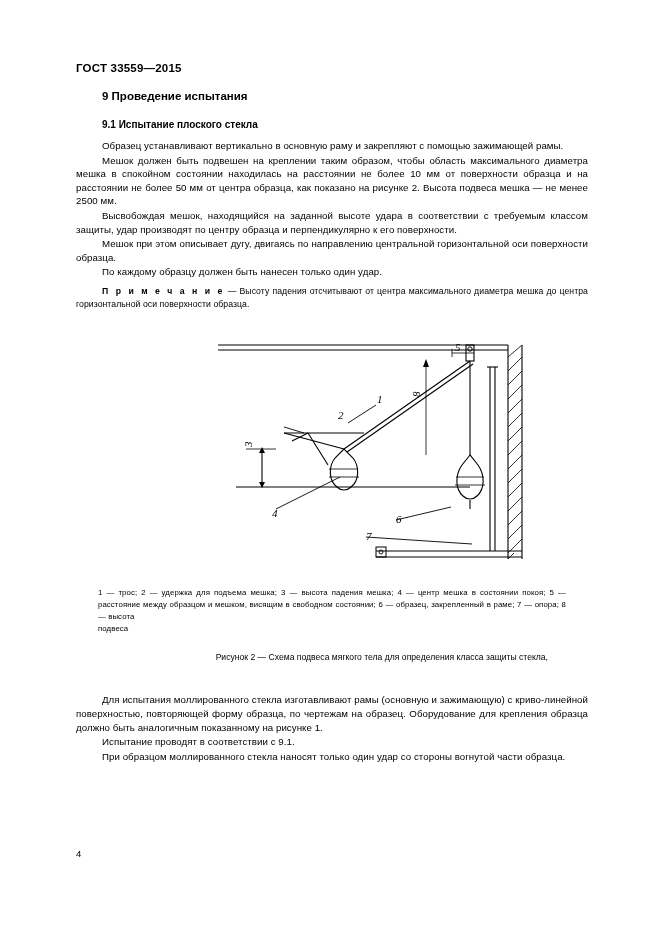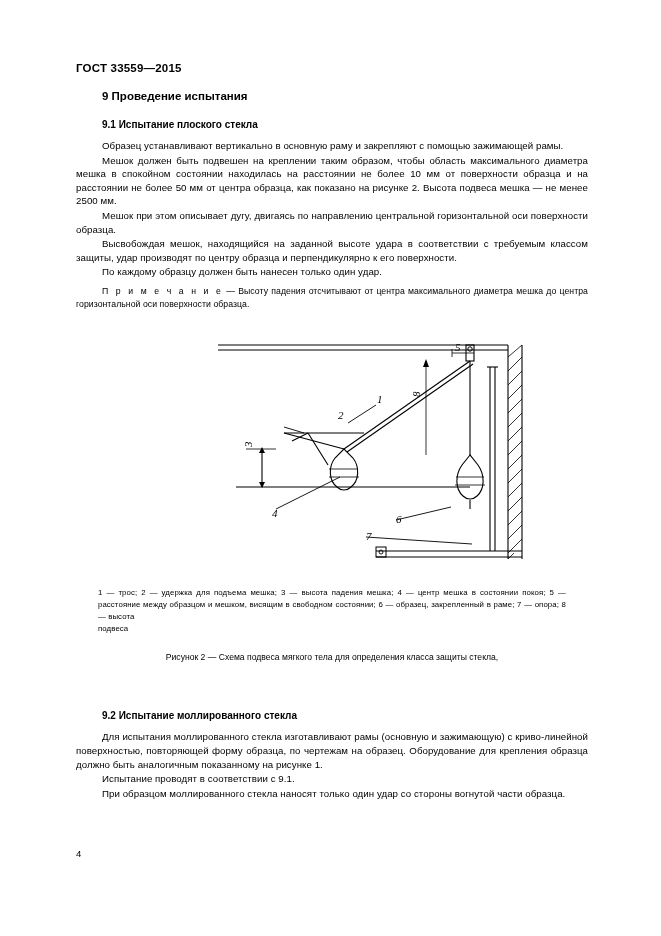--- a/index.html
+++ b/index.html
@@ -59,40 +59,41 @@
   p.note-text {
     font-size: 8.7px;
     line-height: 13px;
     margin: 6px 0 0 0;
     text-align: justify;
     text-indent: 26px;
     letter-spacing: 0.05px;
   }
   .note-label {
     letter-spacing: 2.2px;
+    font-weight: bold;
   }
   .figure-wrap {
     position: relative;
     margin-top: 26px;
     height: 242px;
   }
   .legend {
     font-size: 7.8px;
     line-height: 12px;
     text-align: justify;
     margin: 8px 22px 0 22px;
     letter-spacing: 0.1px;
   }
   .legend .last-line {
     display: block;
   }
   .fig-caption {
     font-size: 8.6px;
     line-height: 12.5px;
-    text-align: center;
+    text-align: right;
     margin: 16px 40px 0 40px;
   }
   .gap-after-fig { height: 30px; }
   .page-number {
     position: absolute;
     left: 76px;
     top: 848px;
     font-size: 9.5px;
   }
   svg { display: block; }
@@ -105,22 +106,22 @@
   <div class="std-header">ГОСТ 33559—2015</div>
 
   <div class="content">
 
     <h2 class="section-title">9  Проведение испытания</h2>
 
     <h3 class="subsection-title">9.1  Испытание плоского стекла</h3>
 
     <p class="body-text">Образец устанавливают вертикально в основную раму и закрепляют с помощью зажимающей рамы.</p>
     <p class="body-text">Мешок должен быть подвешен на креплении таким образом, чтобы область максимального диаметра мешка в спокойном состоянии находилась на расстоянии не более 10 мм от поверхности образца и на расстоянии не более 50 мм от центра образца, как показано на рисунке 2. Высота подвеса мешка — не менее 2500 мм.</p>
+    <p class="body-text">Высвобождая мешок, находящийся на заданной высоте удара в соответствии с требуемым классом защиты, удар производят по центру образца и перпендикулярно к его поверхности.</p>
     <p class="body-text">Мешок при этом описывает дугу, двигаясь по направлению центральной горизонтальной оси поверхности образца.</p>
-    <p class="body-text">Высвобождая мешок, находящийся на заданной высоте удара в соответствии с требуемым классом защиты, удар производят по центру образца и перпендикулярно к его поверхности.</p>
     <p class="body-text">По каждому образцу должен быть нанесен только один удар.</p>
 
     <p class="note-text"><span class="note-label">П р и м е ч а н и е</span><span> — Высоту падения отсчитывают от центра максимального диаметра мешка до центра горизонтальной оси поверхности образца.</span></p>
 
     <div class="figure-wrap">
       <svg width="512" height="242" viewBox="0 0 512 242">
         <g stroke="#000000" fill="none" stroke-width="1.1">
 
           <line x1="432" y1="8" x2="432" y2="222"></line>
           <line x1="446" y1="8" x2="446" y2="222"></line>
@@ -217,21 +218,20 @@
       <span>1 — трос; 2 — удержка для подъема мешка; 3 — высота падения мешка; 4 — центр мешка в состоянии покоя; 5 —  расстояние между образцом и мешком, висящим в свободном состоянии; 6 — образец, закрепленный в раме; 7 —  опора; 8 —  высота</span>
       <span class="last-line">подвеса</span>
     </div>
 
     <div class="fig-caption">
       <div>Рисунок  2 — Схема подвеса мягкого тела для определения класса защиты стекла,</div>
     </div>
 
     <div class="gap-after-fig"></div>
 
-    <h3 class="subsection-title">9.2  Испытание моллированного стекла</h3>
 
     <p class="body-text">Для испытания моллированного стекла изготавливают рамы (основную и зажимающую) с криво-линейной поверхностью, повторяющей форму образца, по чертежам на образец. Оборудование для крепления образца должно быть аналогичным показанному на рисунке 1.</p>
     <p class="body-text">Испытание проводят в соответствии с 9.1.</p>
     <p class="body-text">При образцом моллированного стекла наносят только один удар со стороны вогнутой части образца.</p>
 
   </div>
 
   <div class="page-number">4</div>
 
 </div>

